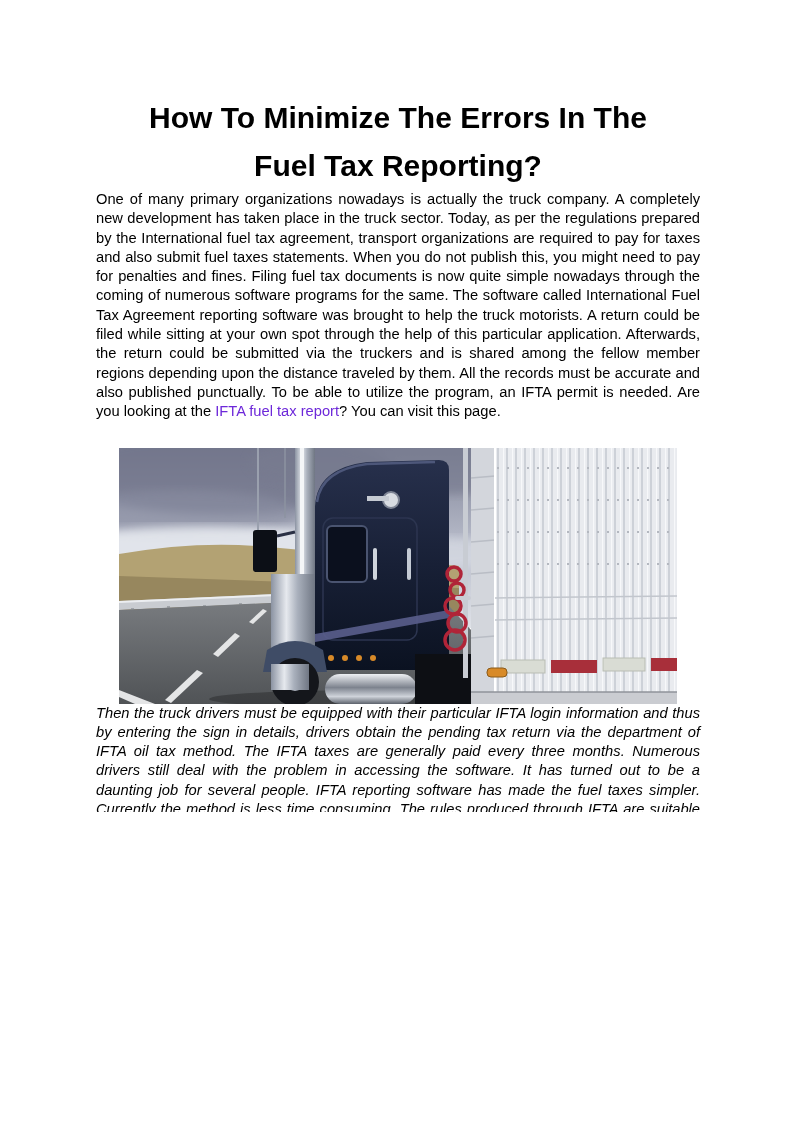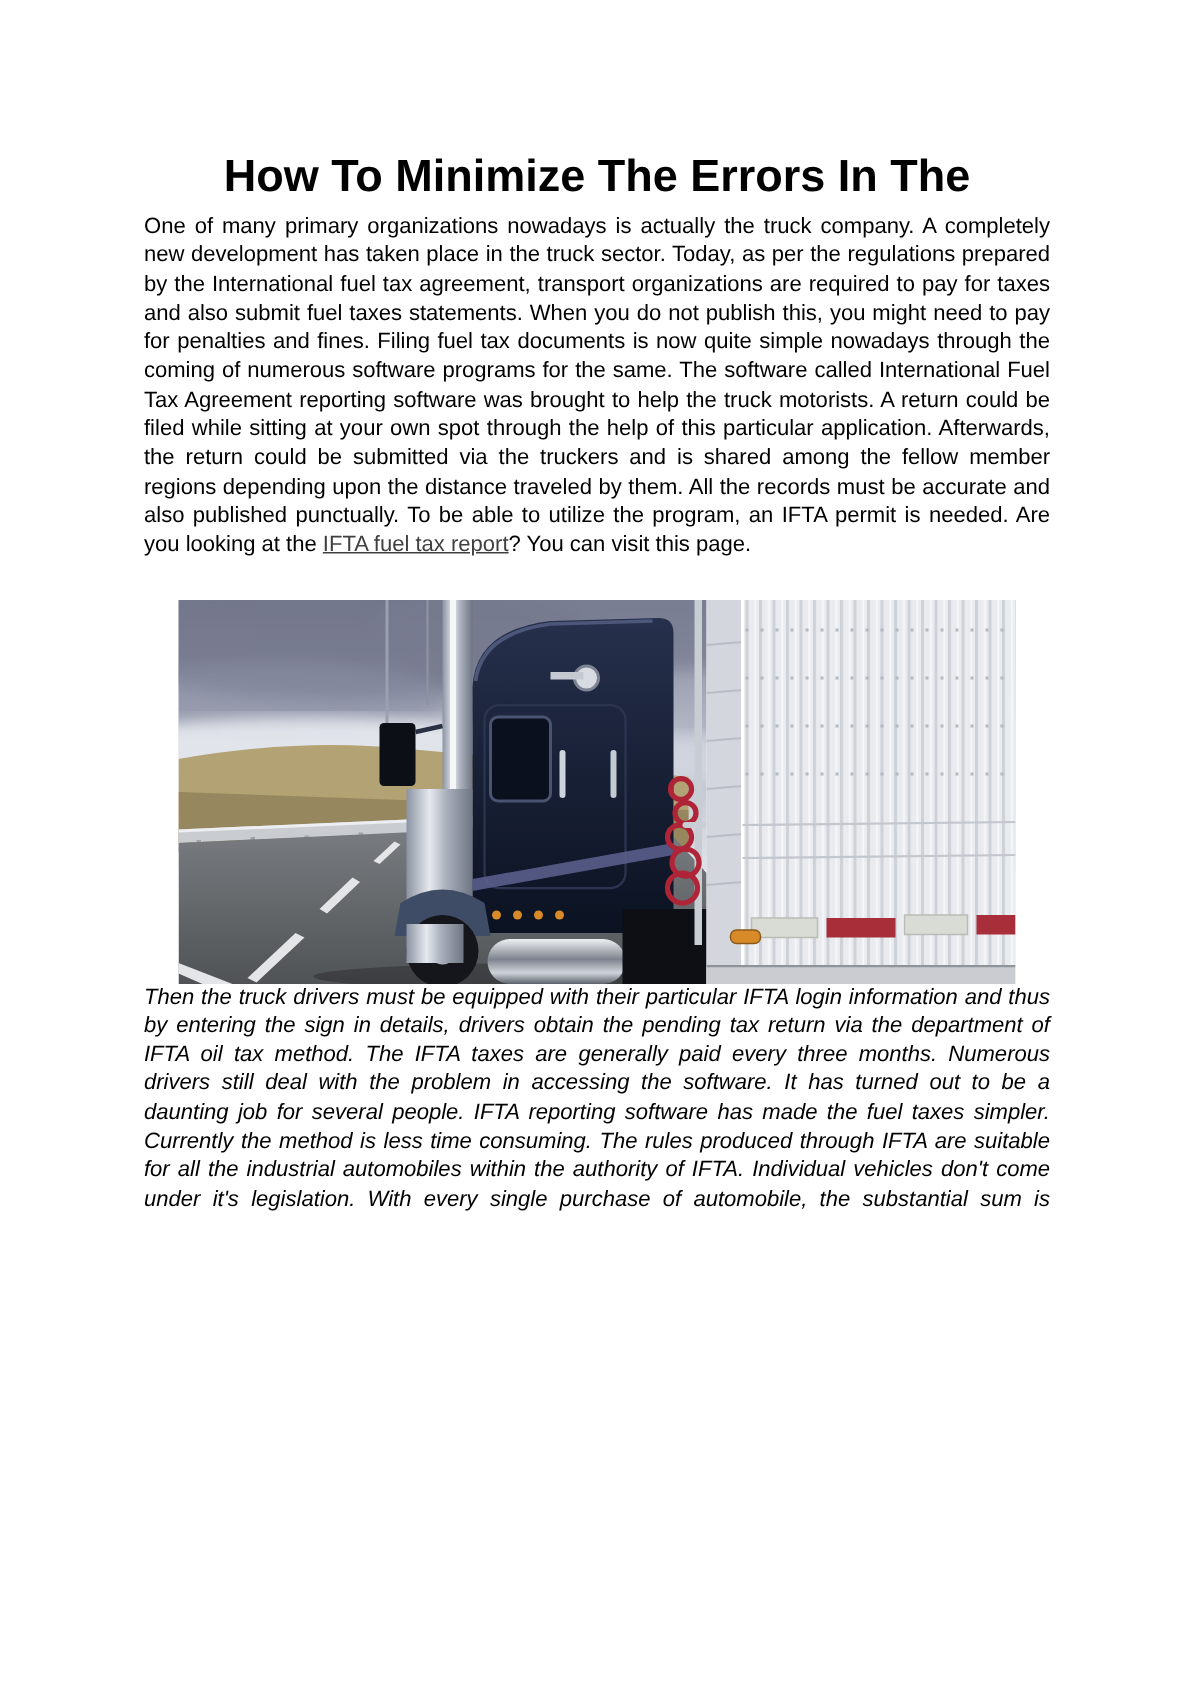--- a/index.html
+++ b/index.html
@@ -19,35 +19,35 @@
   }
   p.body-para{
     margin:0;
     font-size:14.7px;line-height:19.3px;
     text-align:justify;
     color:#000000;
   }
   .para-1{margin-top:17px;}
   .para-2{margin-top:27px;font-style:italic;}
   .para-3{margin-top:18px;}
-  a.doc-link{color:#404040;text-decoration:underline;cursor:pointer;}
+  a.doc-link{color:#6d28d9;cursor:pointer;}
   figure.photo{
     margin:26px auto 0 auto;
     width:558px;height:256px;
     padding:0;display:block;
   }
   figure.photo svg{display:block;}
 </style>
 </head>
 <body>
 
 <div class="page">
   <div class="content">
 
-    <h1 class="doc-title"><span>How To Minimize The Errors In The</span><br></h1>
+    <h1 class="doc-title"><span>How To Minimize The Errors In The</span><br><span>Fuel Tax Reporting?</span></h1>
 
     <p class="body-para para-1"><span>One of many primary organizations nowadays is actually the truck company. A completely new development has taken place in the truck sector. Today, as per the regulations prepared by the International fuel tax agreement, transport organizations are required to pay for taxes and also submit fuel taxes statements. When you do not publish this, you might need to pay for penalties and fines. Filing fuel tax documents is now quite simple nowadays through the coming of numerous software programs for the same. The software called International Fuel Tax Agreement reporting software was brought to help the truck motorists. A return could be filed while sitting at your own spot through the help of this particular application. Afterwards, the return could be submitted via the truckers and is shared among the fellow member regions depending upon the distance traveled by them. All the records must be accurate and also published punctually. To be able to utilize the program, an IFTA permit is needed. Are you looking at the </span><a class="doc-link">IFTA fuel tax report</a><span>? You can visit this page.</span></p>
 
     <figure class="photo">
       <svg width="558" height="256" viewBox="0 0 558 256">
         <defs>
           <linearGradient id="skyG" x1="0" y1="0" x2="0" y2="1">
             <stop offset="0" stop-color="#7e8296"></stop>
             <stop offset="0.55" stop-color="#b9bdcb"></stop>
             <stop offset="1" stop-color="#dfe2e8"></stop>

